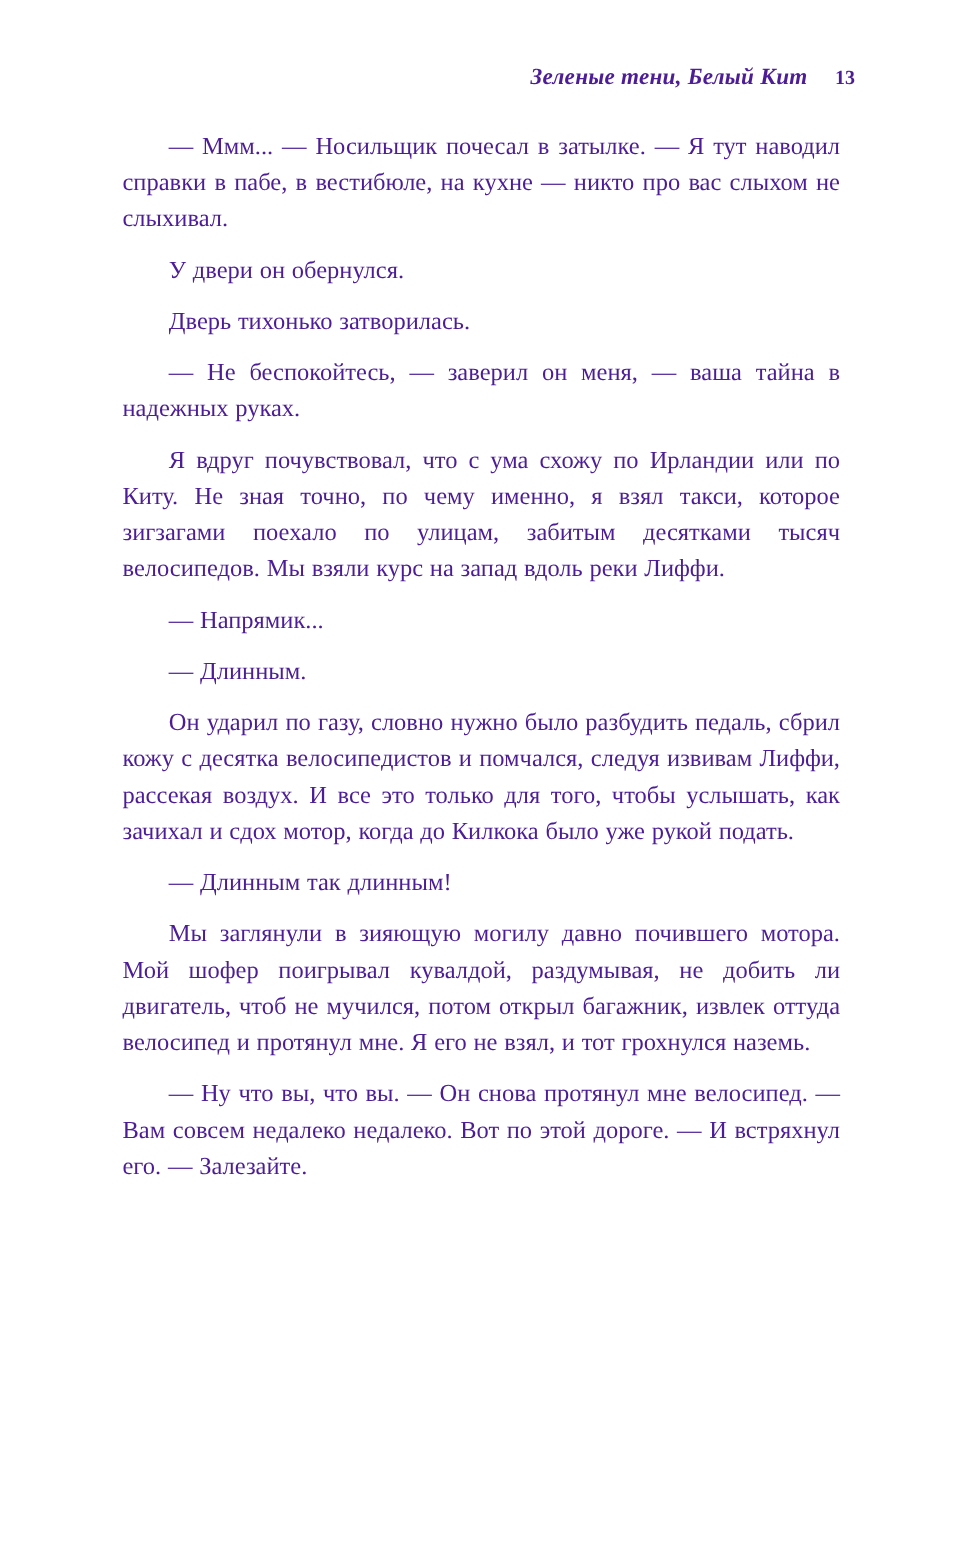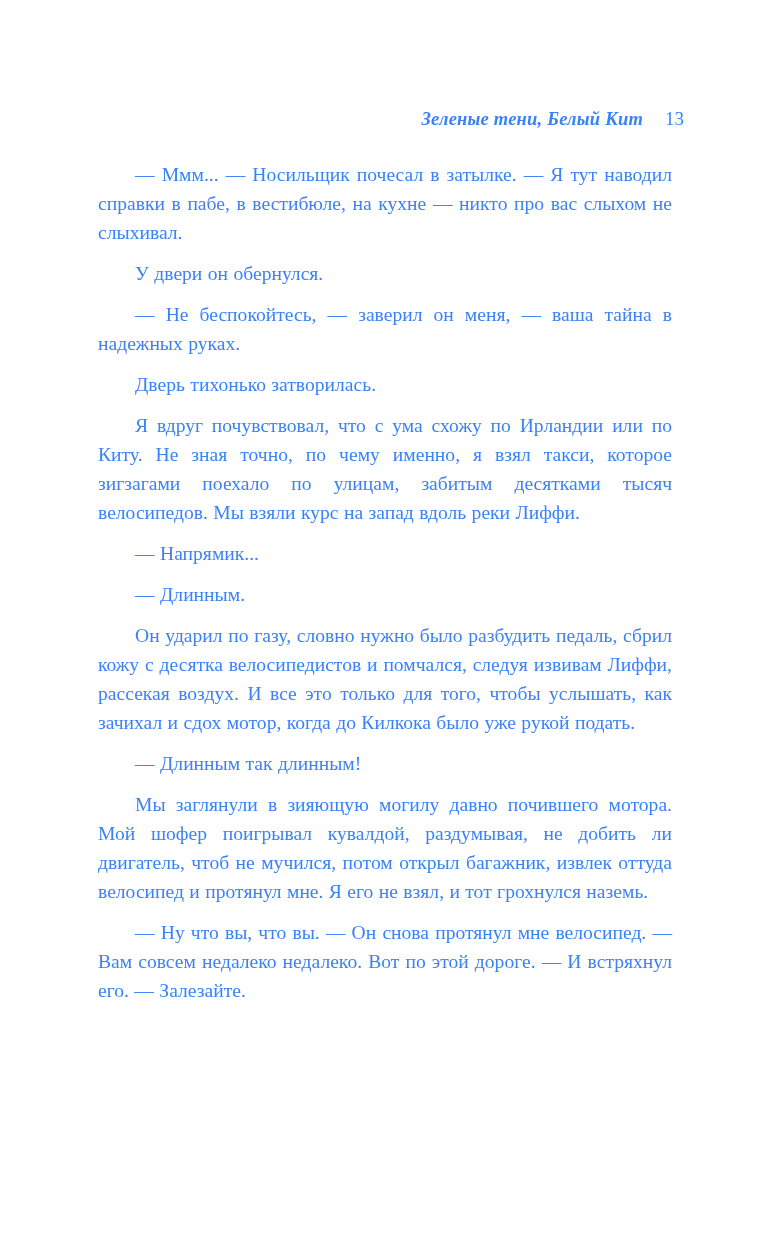--- a/index.html
+++ b/index.html
@@ -7,41 +7,41 @@
     padding: 0;
     background: #ffffff;
   }
   .page {
     position: relative;
     width: 768px;
     height: 1240px;
     box-sizing: border-box;
     background: #ffffff;
     font-family: "Liberation Serif", "DejaVu Serif", serif;
-    color: #3b82f6;
-    padding: 108px 84px 0 86px;
+    color: #4c1d95;
+    padding: 52px 84px 0 86px;
     overflow: hidden;
   }
   .header {
     display: flex;
     justify-content: flex-end;
     align-items: baseline;
     gap: 22px;
     margin-bottom: 30px;
     white-space: nowrap;
   }
   .running-title {
     font-style: italic;
     font-weight: bold;
     font-size: 18.5px;
     letter-spacing: 0.2px;
   }
   .page-number {
-    font-size: 19px;
-    font-weight: normal;
+    font-size: 16px;
+    font-weight: bold;
   }
   .body-text p {
     margin: 12px;
     font-size: 19.6px;
     line-height: 29px;
     text-align: justify;
     text-indent: 37px;
     hyphens: auto;
     -webkit-hyphens: auto;
     word-spacing: 0.5px;
@@ -53,22 +53,22 @@
 <div class="page">
 
   <div class="header">
     <span class="running-title">Зеленые тени, Белый Кит</span>
     <span class="page-number">13</span>
   </div>
 
   <div class="body-text">
     <p>— Ммм... — Носильщик почесал в затылке. — Я тут наводил справки в пабе, в вестибюле, на кухне — никто про вас слыхом не слыхивал.</p>
     <p>У двери он обернулся.</p>
+    <p>Дверь тихонько затворилась.</p>
     <p>— Не беспокойтесь, — заверил он меня, — ваша тайна в надежных руках.</p>
-    <p>Дверь тихонько затворилась.</p>
     <p>Я вдруг почувствовал, что с ума схожу по Ирландии или по Киту. Не зная точно, по чему именно, я взял такси, которое зигзагами поехало по улицам, забитым десятками тысяч велосипедов. Мы взяли курс на запад вдоль реки Лиффи.</p>
     <p>— Напрямик...</p>
     <p>— Длинным.</p>
     <p>Он ударил по газу, словно нужно было разбудить педаль, сбрил кожу с десятка велосипедистов и помчался, следуя извивам Лиффи, рассекая воздух. И все это только для того, чтобы услышать, как зачихал и сдох мотор, когда до Килкока было уже рукой подать.</p>
     <p>— Длинным так длинным!</p>
     <p>Мы заглянули в зияющую могилу давно почившего мотора. Мой шофер поигрывал кувалдой, раздумывая, не добить ли двигатель, чтоб не мучился, потом открыл багажник, извлек оттуда велосипед и протянул мне. Я его не взял, и тот грохнулся наземь.</p>
     <p>— Ну что вы, что вы. — Он снова протянул мне велосипед. — Вам совсем недалеко недалеко. Вот по этой дороге. — И встряхнул его. — Залезайте.</p>
   </div>
 
 </div>

